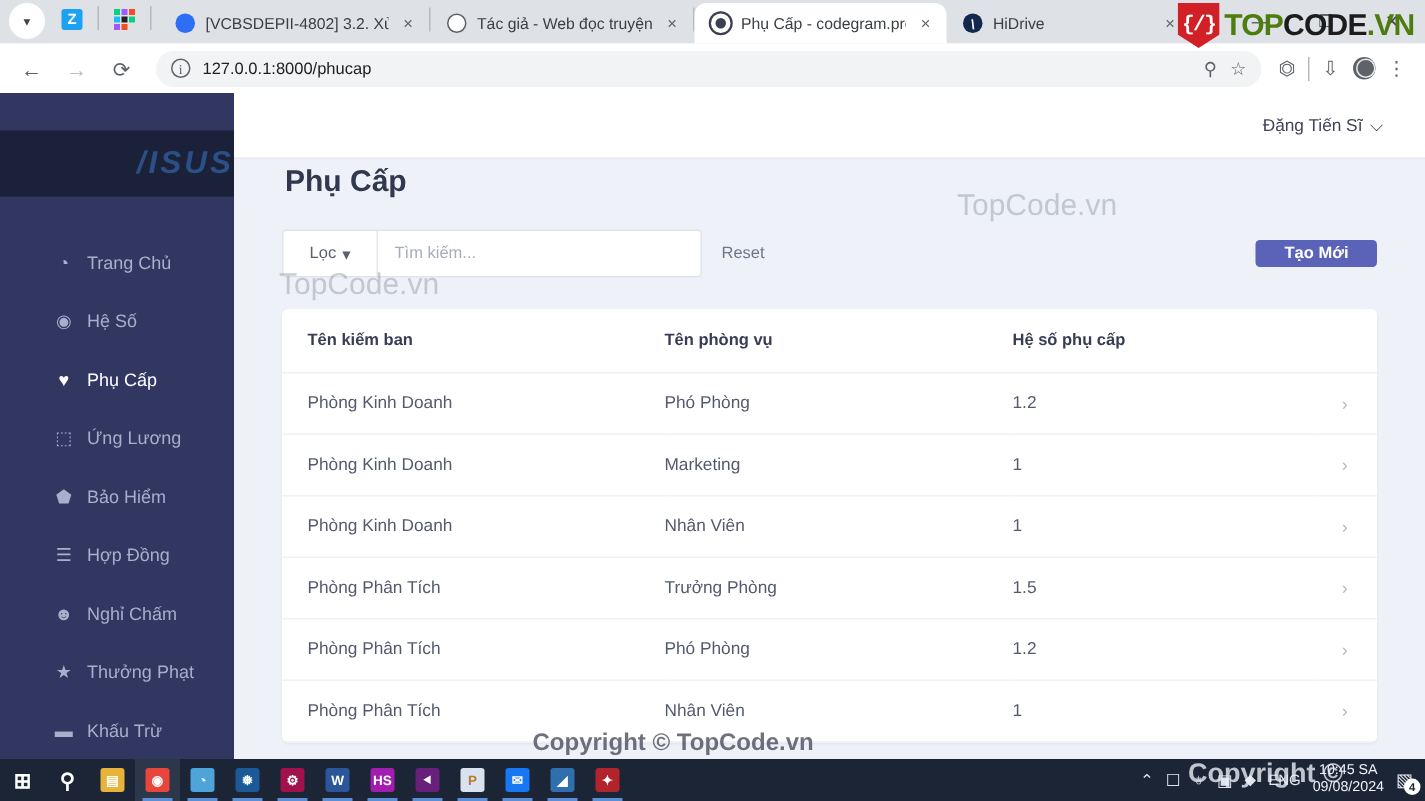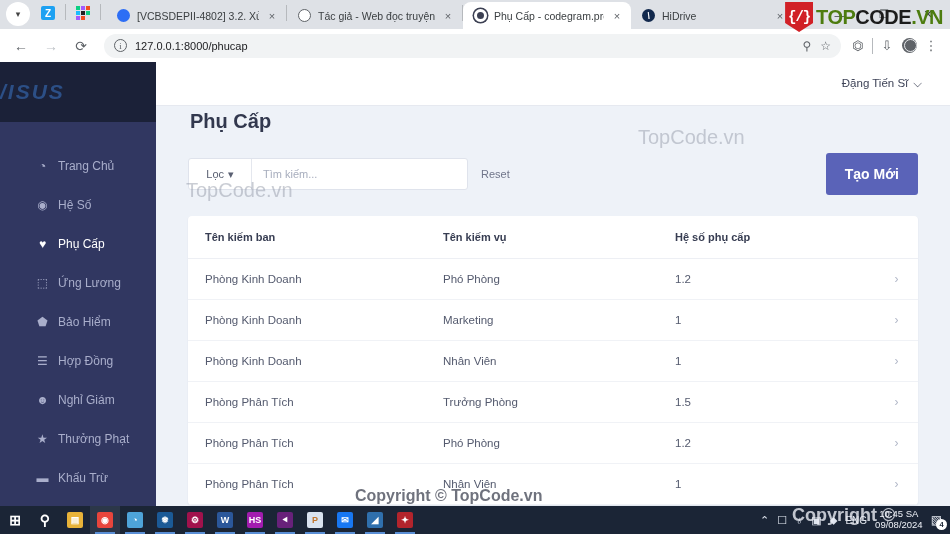--- a/index.html
+++ b/index.html
@@ -96,22 +96,22 @@
   .tc-text { font-size: 20px; font-weight: bold; letter-spacing: -0.5px;
      font-family: "Liberation Sans", sans-serif; }
   .tc-red { color: #4d7c0f; } .tc-dark { color: #1c1c1c; }
 
   
   .app { position: absolute; top: 62px; left: 0; width: 950px; height: 444px;
      background: #eef2f8; display: flex; }
 
   .sidebar { width: 156px; flex: none; background: #313761; height: 444px;
      position: relative; overflow: hidden; }
-  .logo-area { height: 60px; background: #1b2138; display: flex; align-items: center;
-     justify-content: flex-start; }
+  .logo-area { height: 44px; background: #1b2138; display: flex; align-items: center;
+     justify-content: flex-end; margin-top: 25px; }
   .asus-logo { font-size: 21px; font-weight: bold; font-style: italic;
      letter-spacing: 2px; color: #2c4f86; font-family: "Liberation Sans", sans-serif; }
   .nav { padding-top: 24px; }
   .nav-item { display: flex; align-items: center; gap: 9px; padding: 0 0 0 36px;
      height: 39px; color: #a9aecb; font-size: 12px; }
   .nav-item.active { color: #ffffff; font-weight: normal; }
   .nav-ico { width: 13px; height: 13px; display: flex; align-items: center;
      justify-content: center; font-size: 12px; flex: none; }
 
   .content { flex: 1; height: 444px; padding: 28px 32px 0 32px; position: relative;
@@ -130,21 +130,21 @@
   .filter-group { display: flex; height: 32px; width: 280px;
      border: 1px solid #dfe3ec; border-radius: 3px; background: #fff; overflow: hidden; }
   .filter-sel { width: 63px; display: flex; align-items: center; justify-content: center;
      gap: 4px; font-size: 11px; color: #5a6072; border-right: 1px solid #e4e7ee; }
   .filter-input { flex: 1; border: none; outline: none; font-size: 11px;
      padding: 0 11px; color: #2d3142; background: transparent;
      font-family: "Liberation Sans", sans-serif; }
   .filter-input::placeholder { color: #a7adbd; }
   .reset-link { font-size: 11px; color: #70768a; }
   .create-btn { margin-left: auto; background: #5a63b8; color: #fff; border: none;
-     border-radius: 3px; padding: 0 19px; height: 42px; font-size: 14px;
+     border-radius: 3px; padding: 0 19px; height: 18px; font-size: 11px;
      font-weight: bold; font-family: "Liberation Sans", sans-serif; }
 
   .card { background: #fff; border-radius: 4px; width: 730px;
      box-shadow: 0 1px 2px rgba(30,40,80,.07); overflow: hidden; }
   table { width: 100%; border-collapse: collapse; }
   th { text-align: left; font-size: 11px; color: #373d52; font-weight: bold;
      padding: 15px 0 15px 17px; border-bottom: 1px solid #edeff4; }
   td { font-size: 11.5px; color: #545a6e; padding: 13px 0 13px 17px;
      border-bottom: 1px solid #f0f2f6; }
   th.c2, td.c2 { padding-left: 0; width: 232px; }
@@ -293,21 +293,21 @@
         <div class="nav-item">
           <span class="nav-ico">⬟</span>
           <span>Bảo Hiểm</span>
         </div>
         <div class="nav-item">
           <span class="nav-ico">☰</span>
           <span>Hợp Đồng</span>
         </div>
         <div class="nav-item">
           <span class="nav-ico">☻</span>
-          <span>Nghỉ Giám</span>
+          <span>Nghỉ Chấm</span>
         </div>
         <div class="nav-item">
           <span class="nav-ico">★</span>
           <span>Thưởng Phạt</span>
         </div>
         <div class="nav-item">
           <span class="nav-ico">▬</span>
           <span>Khấu Trừ</span>
         </div>
         <div class="nav-item">
@@ -330,21 +330,21 @@
         </div>
         <span class="reset-link">Reset</span>
         <button class="create-btn">Tạo Mới</button>
       </div>
 
       <div class="card">
         <table>
           <thead>
             <tr>
               <th class="c1">Tên kiếm ban</th>
-              <th class="c2">Tên kiếm vụ</th>
+              <th class="c2">Tên phòng vụ</th>
               <th class="c3">Hệ số phụ cấp</th>
               <th style="width:43px"></th>
             </tr>
           </thead>
           <tbody id="tbody">
               <tr>
                 <td class="c1">Phòng Kinh Doanh</td>
                 <td class="c2">Phó Phòng</td>
                 <td class="c3">1.2</td>
                 <td class="chev">›</td>

